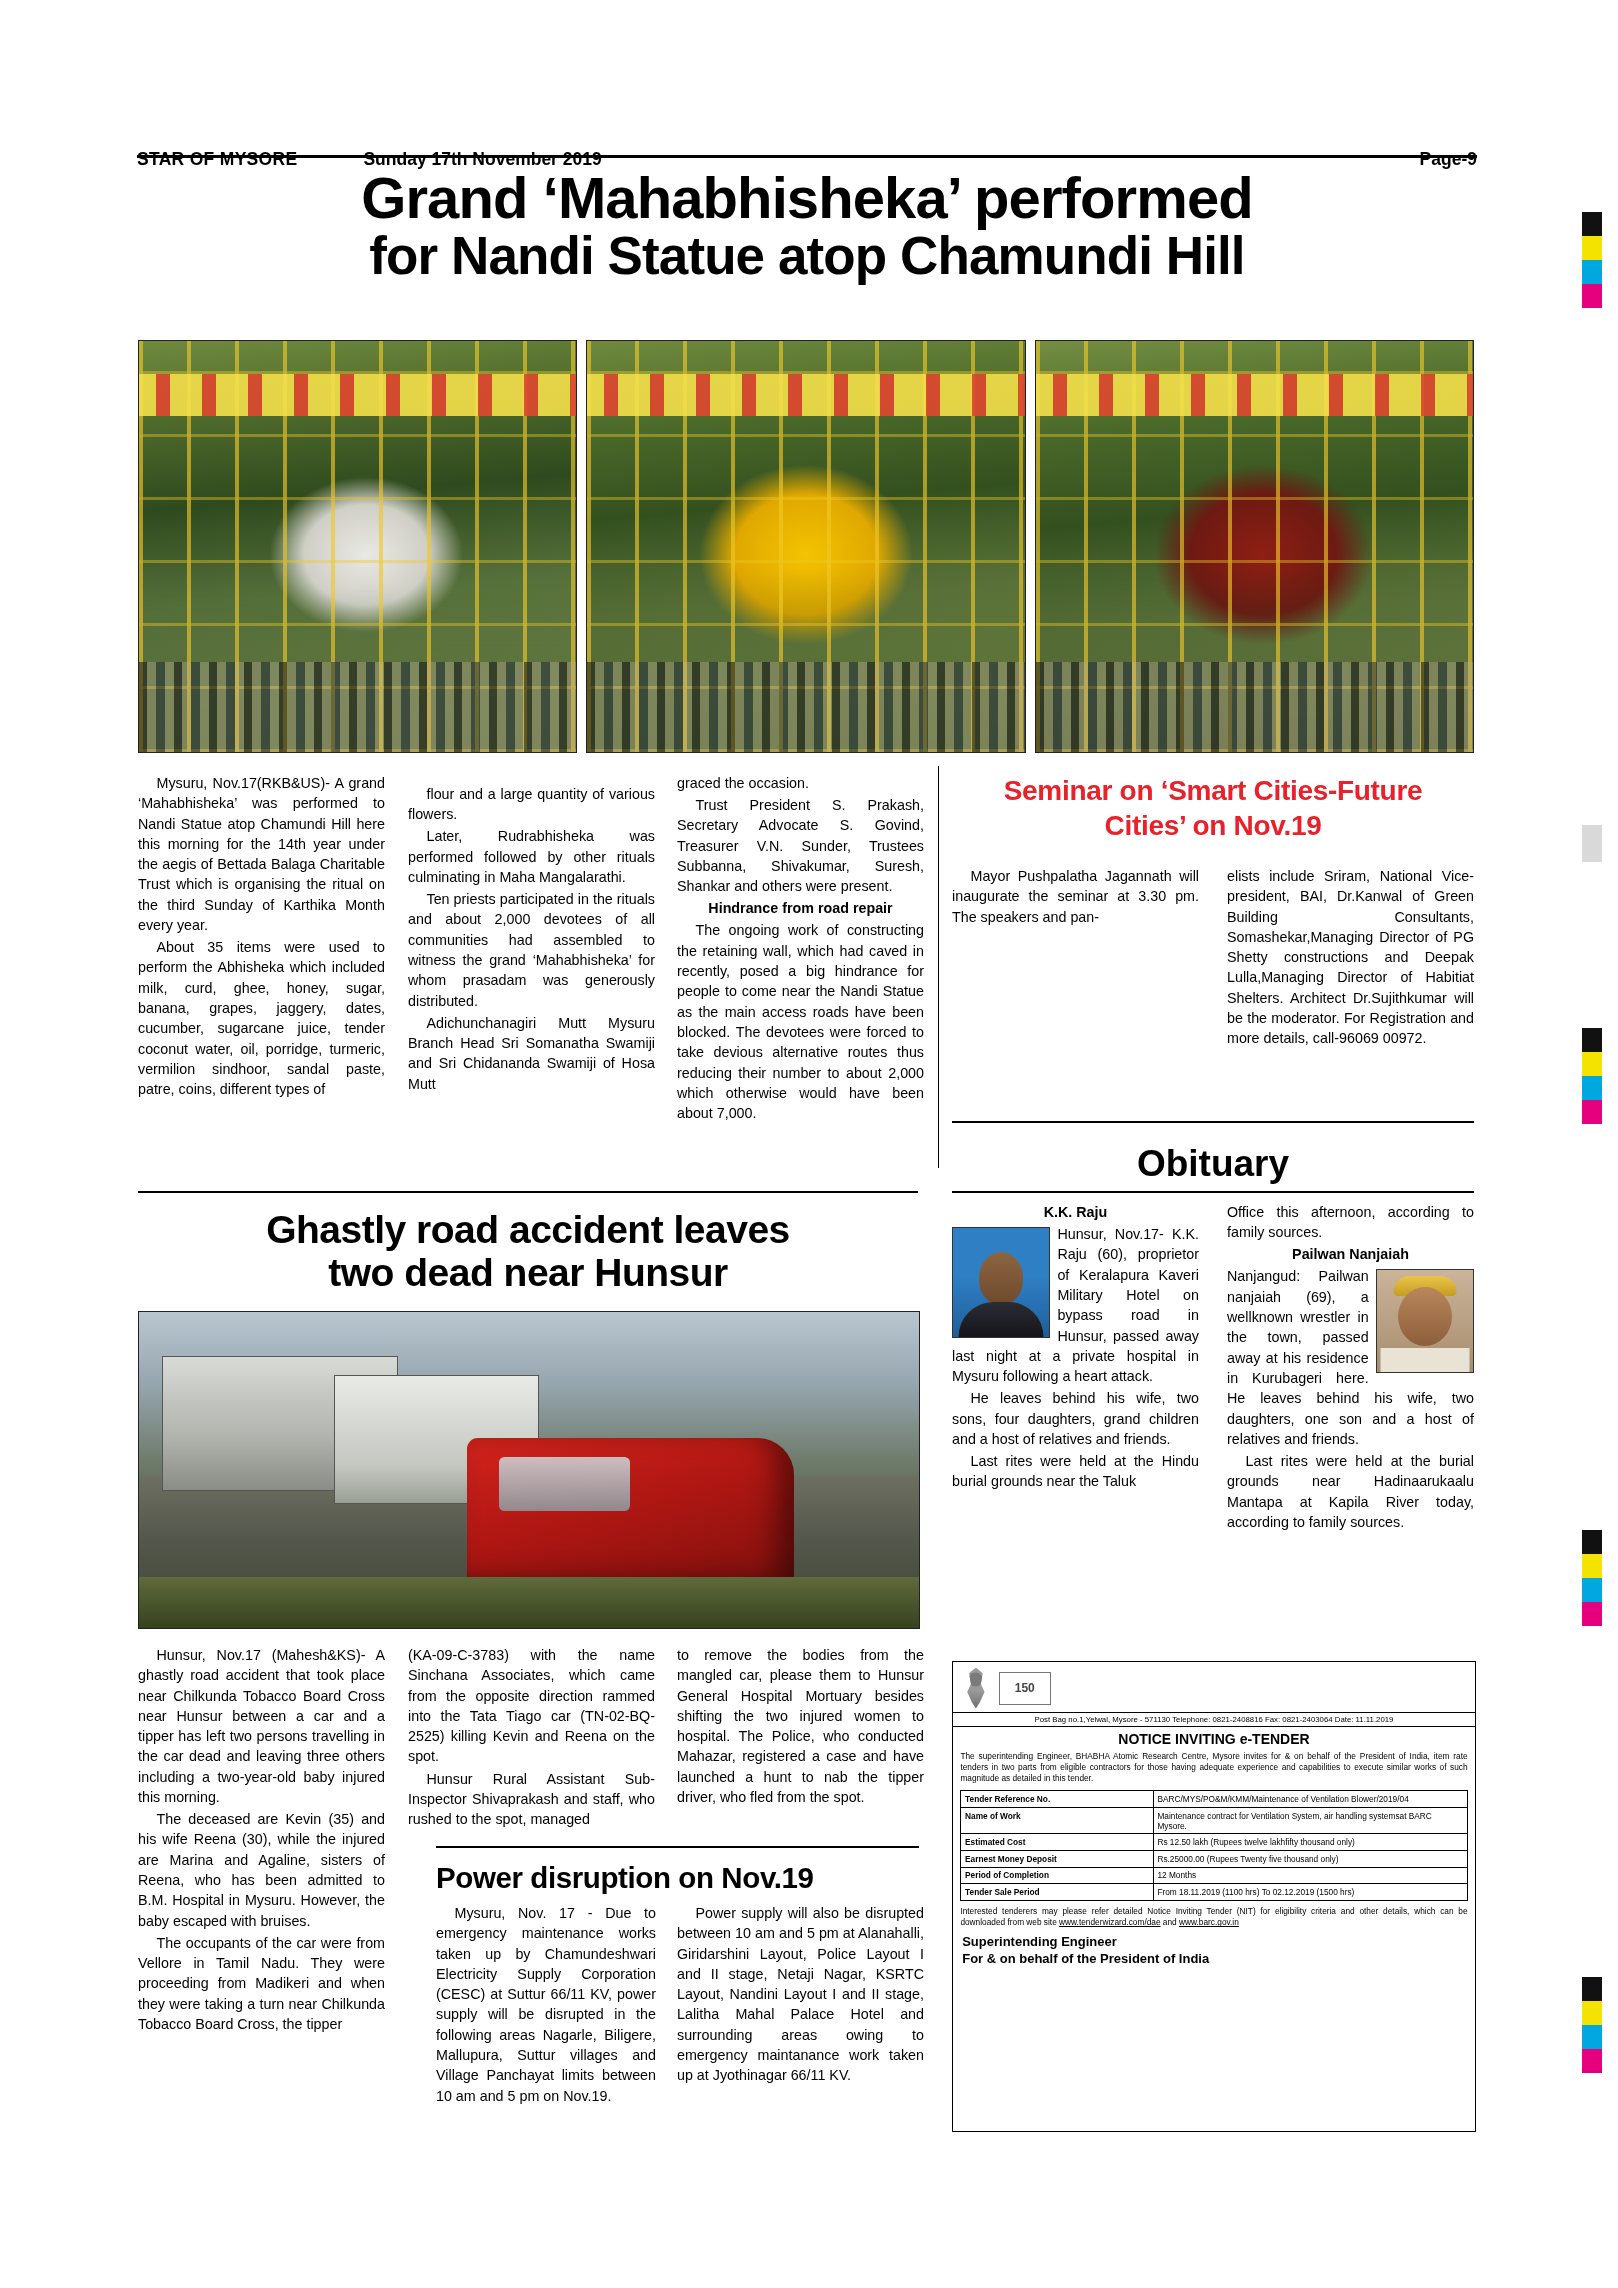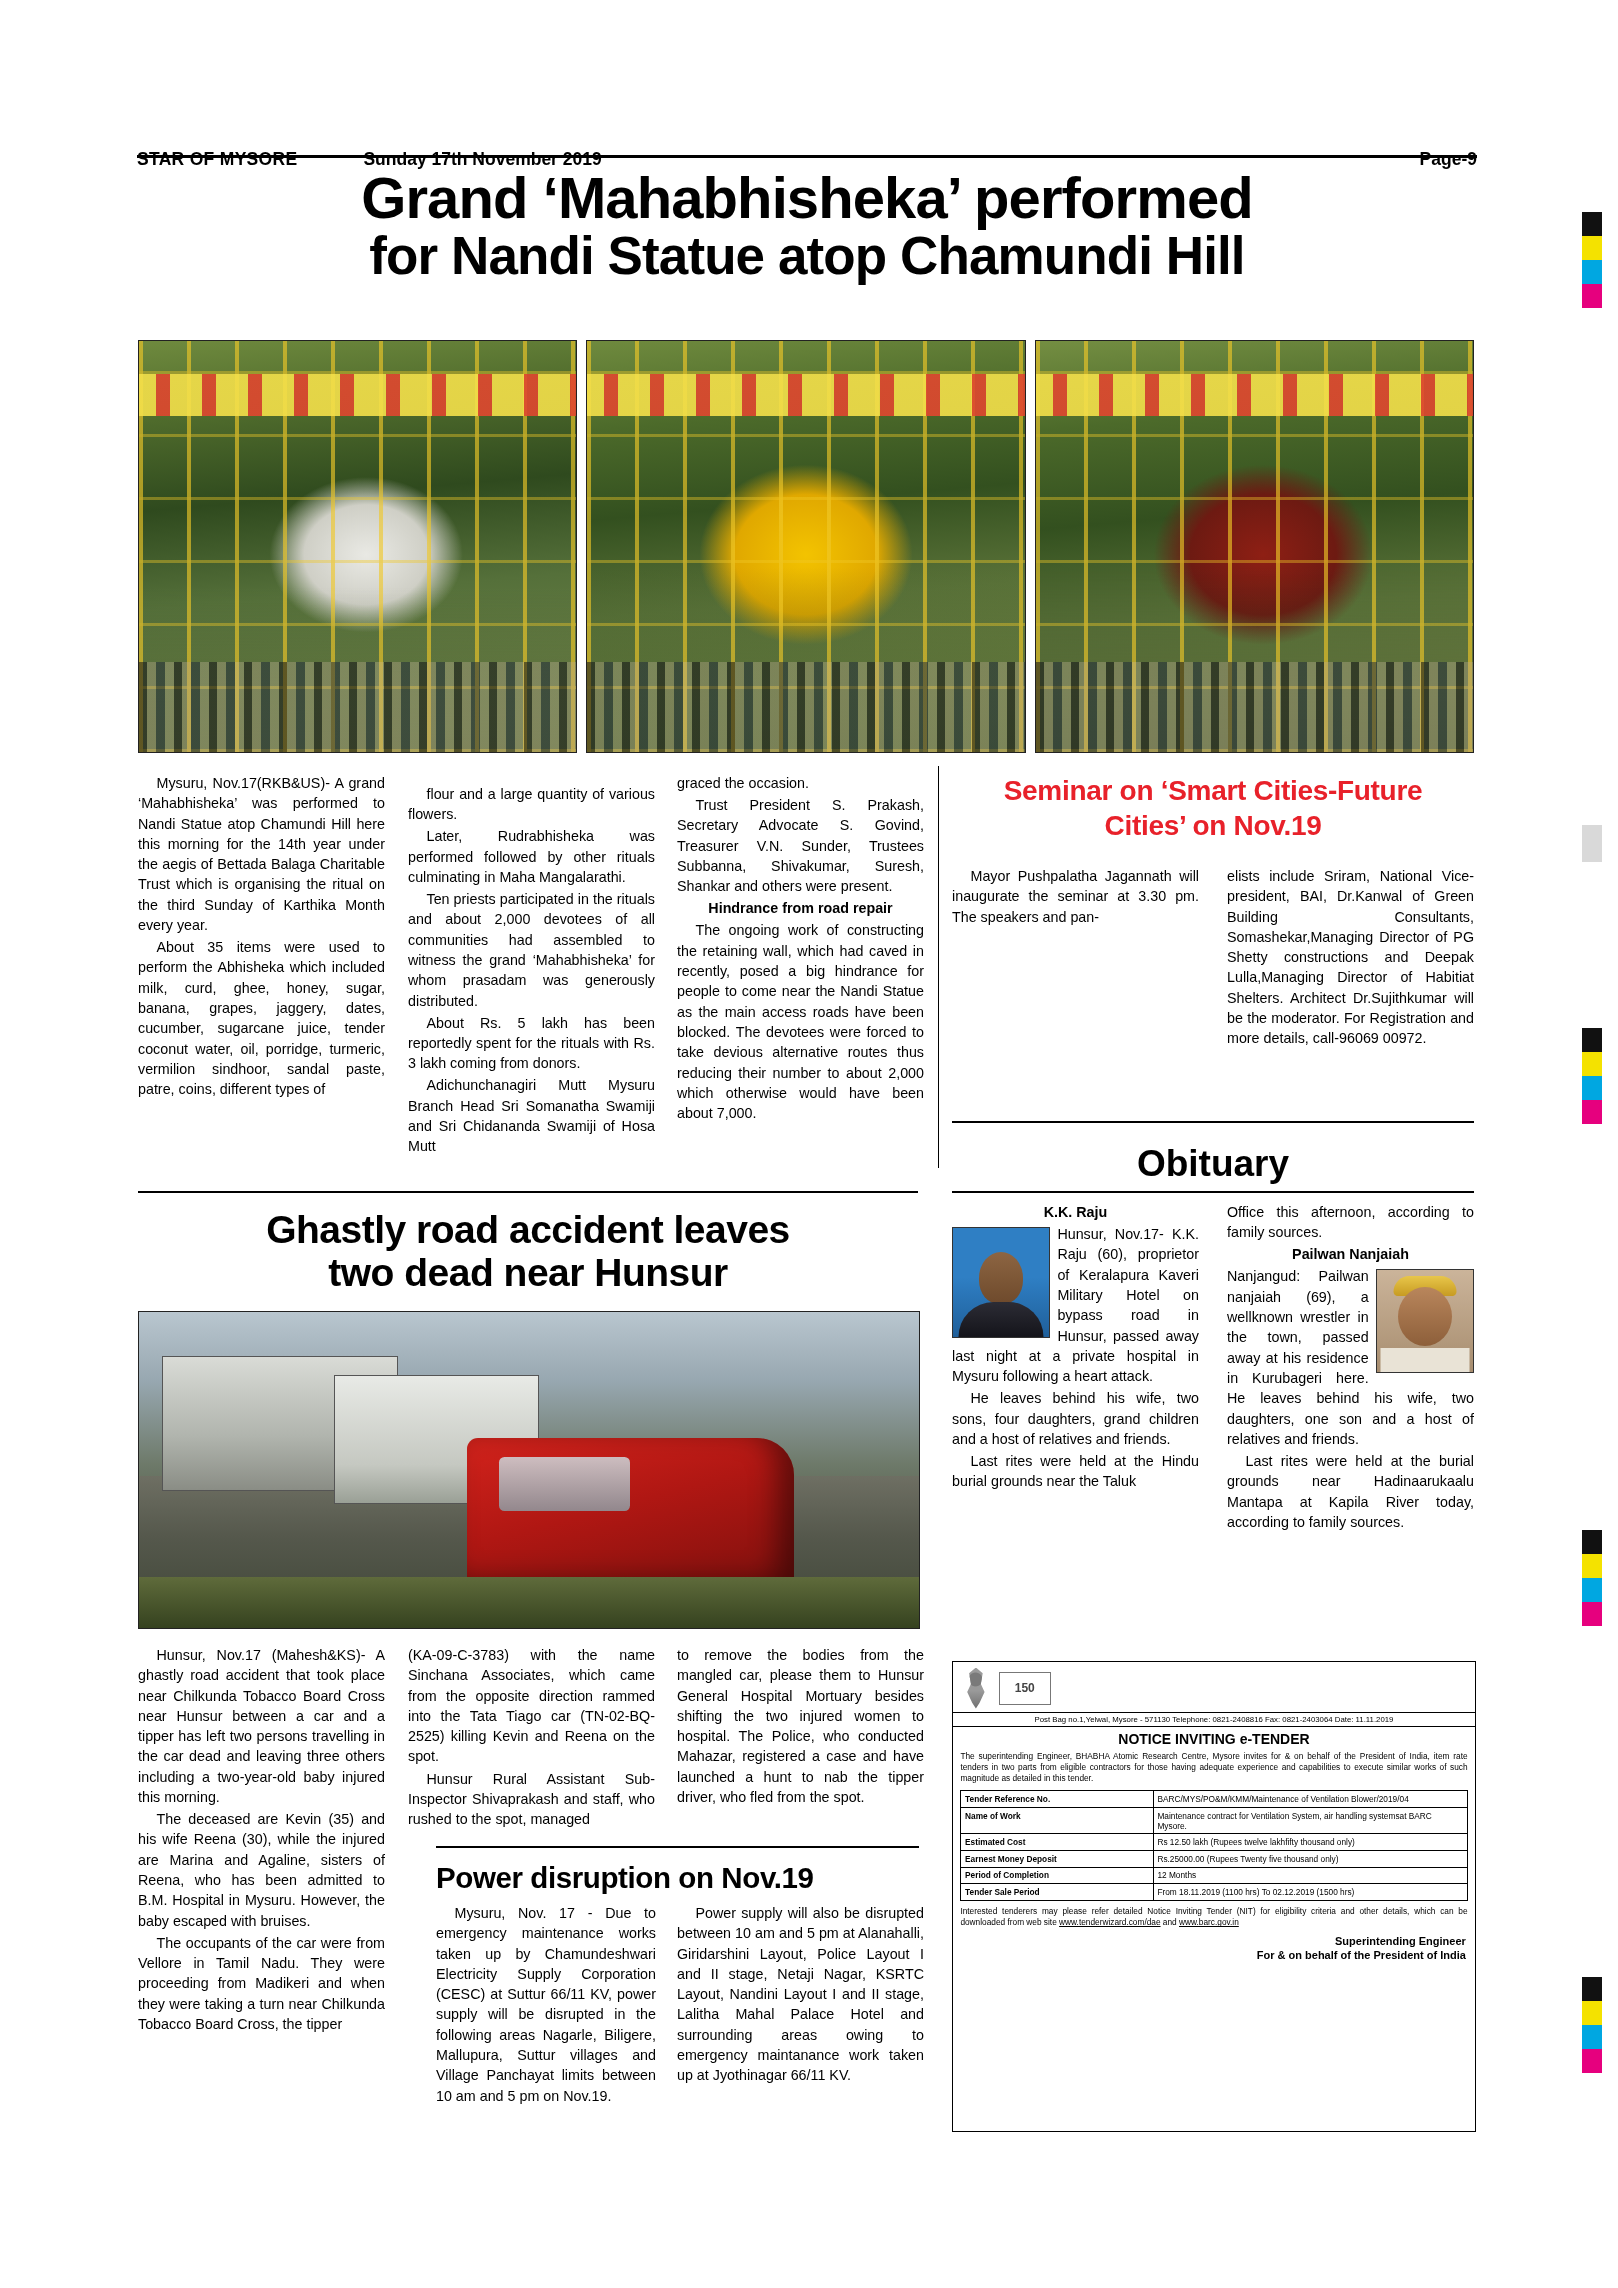--- a/index.html
+++ b/index.html
@@ -215,21 +215,21 @@
   .ad-addr {
     border-top: 0.9px solid #000; border-bottom: 0.9px solid #000;
     font-size: 7.8px; padding: 1.8px 5.5px; text-align:center;
   }
   .ad-title { text-align:center; font-size: 14px; font-weight:bold; margin: 4.6px 0 3.7px;}
   .ad-para { font-size: 8.3px; line-height:1.35; text-align: justify; padding: 0 7.4px 5.5px; }
   table.ad-table { width: calc(100% - 14.8px); margin: 0 7.4px; border-collapse: collapse; font-size: 8.3px;}
   table.ad-table td { border: 0.9px solid #000; padding: 2.8px 3.7px; vertical-align: top;}
   table.ad-table td.k { width: 38%; font-weight: bold;}
   .ad-foot { font-size: 8.3px; line-height:1.35; text-align: justify; padding: 5.5px 7.4px 1.8px;}
-  .ad-sign { font-size: 11px; font-weight: bold; text-align: right; padding: 3.7px 9.2px 0; line-height:1.3;}
+  .ad-sign { font-size: 13px; font-weight: bold; text-align: left; padding: 3.7px 9.2px 0; line-height:1.3;}
   .ad-underline { text-decoration: underline; }
   
   .obit-photo {
     width: 96px; height: 109px;
     border: 0.9px solid #333;
     float: left;
     margin: 2.8px 7.4px 1.8px 0;
     background: linear-gradient(180deg,#2f7fc4 0%, #2f7fc4 45%, #1f5f9a 100%);
     position: relative;
     overflow: hidden;
@@ -330,21 +330,20 @@
   </div>
 
   <div class="col" style="left:138px; top:773px; width:247px;">
     <p>Mysuru, Nov.17(RKB&amp;US)- A grand ‘Mahabhisheka’ was performed to Nandi Statue atop Chamundi Hill here this morning for the 14th year under the aegis of Bettada Balaga Charitable Trust which is organising the ritual on the third Sunday of Karthika Month every year.</p>
     <p>About 35 items were used to perform the Abhisheka which included milk, curd, ghee, honey, sugar, banana, grapes, jaggery, dates, cucumber, sugarcane juice, tender coconut water, oil, porridge, turmeric, vermilion sindhoor, sandal paste, patre, coins, different types of</p>
   </div>
   <div class="col" style="left:408px; top:784px; width:247px;">
     <p>flour and a large quantity of various flowers.</p>
     <p>Later, Rudrabhisheka was performed followed by other rituals culminating in Maha Mangalarathi.</p>
     <p>Ten priests participated in the rituals and about 2,000 devotees of all communities had assembled to witness the grand ‘Mahabhisheka’ for whom prasadam was generously distributed.</p>
-    <p>About Rs. 5 lakh has been reportedly spent for the rituals with Rs. 3 lakh coming from donors.</p>
     <p>Adichunchanagiri Mutt Mysuru Branch Head Sri Somanatha Swamiji and Sri Chidananda Swamiji of Hosa Mutt</p>
   </div>
   <div class="col" style="left:677px; top:773px; width:247px;">
     <p class="noind">graced the occasion.</p>
     <p>Trust President S. Prakash, Secretary Advocate S. Govind, Treasurer V.N. Sunder, Trustees Subbanna, Shivakumar, Suresh, Shankar and others were present.</p>
     <p class="subhead">Hindrance from road repair</p>
     <p>The ongoing work of constructing the retaining wall, which had caved in recently, posed a big hindrance for people to come near the Nandi Statue as the main access roads have been blocked. The devotees were forced to take devious alternative routes thus reducing their number to about 2,000 which otherwise would have been about 7,000.</p>
   </div>
 
   <div class="vrule" style="left:938px; top:766px; height:402px;"></div>

